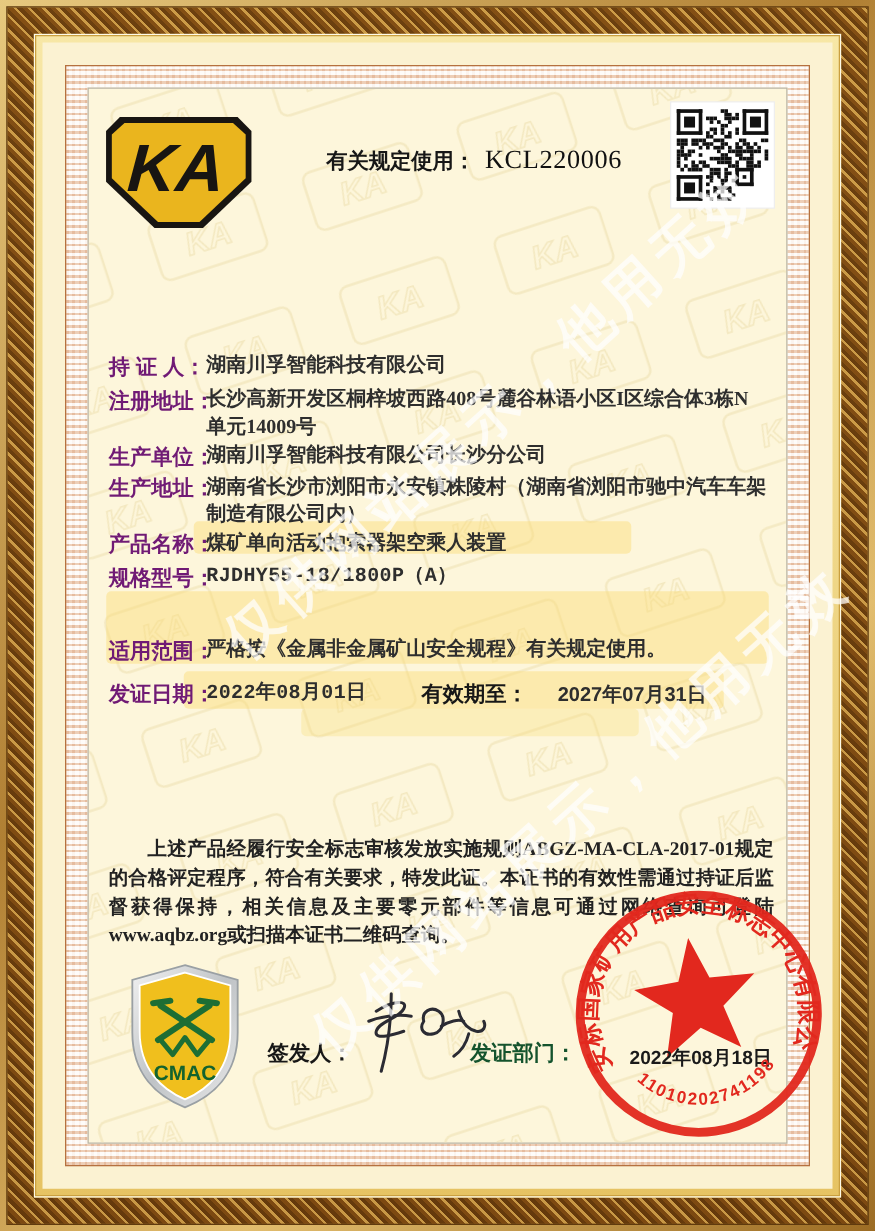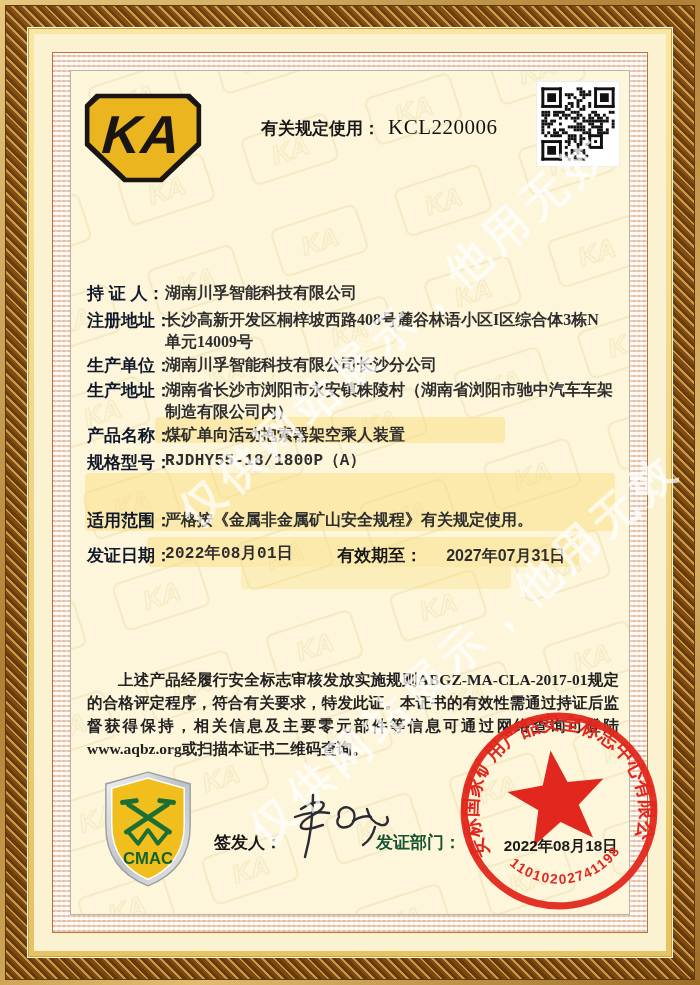--- a/index.html
+++ b/index.html
@@ -26,21 +26,21 @@
   .cert-no .lab{font-size:17px;font-weight:bold;color:#171717;}
   .cert-no .val{font-family:"Liberation Serif",serif;font-size:21px;color:#111;margin-left:8px;letter-spacing:.5px;}
   .qr{position:absolute;left:466px;top:11px;width:82px;height:84px;background:#fff;box-shadow:0 0 0 1px #eee;}
   .title{position:absolute;left:0;top:118px;width:100%;text-align:center;
          font-size:35px;font-weight:900;color:#141414;letter-spacing:3px;}
   
   .hl{position:absolute;background:rgba(250,219,118,.45);border-radius:4px;pointer-events:none;}
   
   .fields{position:absolute;inset:0;}
   .row{position:absolute;left:16px;width:530px;}
-  .flabel{display:inline-block;width:78px;font-size:17px;font-weight:bold;color:#0f172a;vertical-align:top;white-space:nowrap;}
+  .flabel{display:inline-block;width:78px;font-size:17px;font-weight:bold;color:#701a75;vertical-align:top;white-space:nowrap;}
   .wide .flabel{width:auto;margin-right:26px;}
   .fvalue{display:inline-block;max-width:448px;font-size:16px;font-weight:bold;color:#2e2e2e;vertical-align:top;line-height:1.35;}
   .fvalue.kai{font-family:"Liberation Serif",serif;}
   .fvalue.sans{font-family:Liberation Mono, monospace;letter-spacing:.3px;}
   .flabel2{display:inline-block;font-size:17px;font-weight:bold;color:#171717;margin-left:44px;white-space:nowrap;}
   .fvalue2{display:inline-block;font-size:16px;font-weight:bold;color:#2e2e2e;margin-left:24px;white-space:nowrap;}
   
   .statement{position:absolute;left:16px;top:598px;width:532px;text-indent:2em;text-align:justify;
     font-family:"Liberation Serif",serif;font-size:15.5px;font-weight:bold;color:#222;line-height:1.48;}
   

